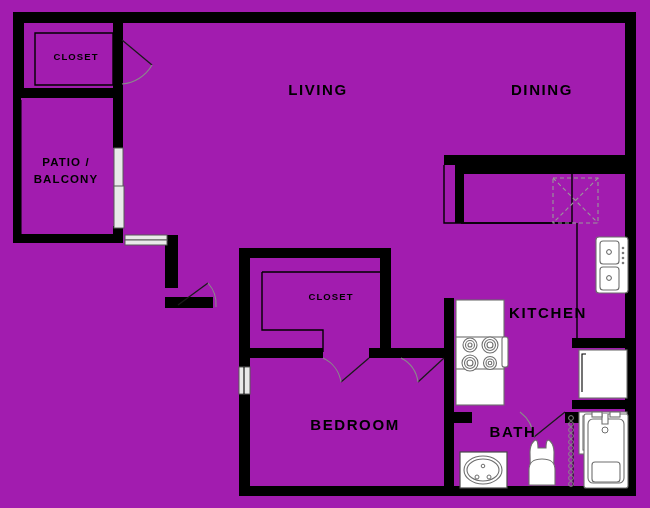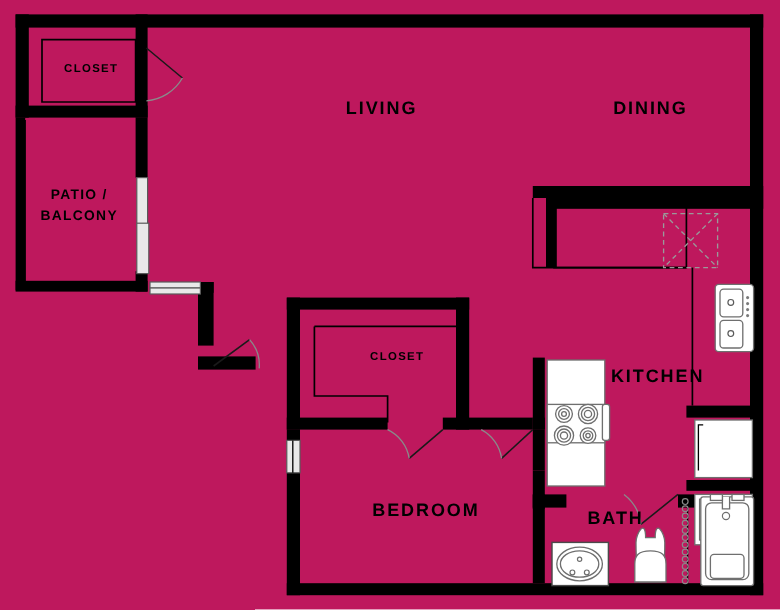--- a/index.html
+++ b/index.html
@@ -10,21 +10,21 @@
   body {
     width: 650px;
     height: 508px;
     font-family: "Liberation Sans", sans-serif;
     overflow: hidden;
   }
   #floorplan-root {
     position: relative;
     width: 650px;
     height: 508px;
-    background: #be185d;
+    background: #a21caf;
   }
   svg.plan {
     display: block;
     width: 650px;
     height: 508px;
   }
   .wall { fill: #000000; }
   .thin { fill: none; stroke: #000000; stroke-width: 1.4; }
   .thin2 { fill: none; stroke: #000000; stroke-width: 1.1; }
   .fixture { fill: #ffffff; stroke: #6f6f6f; stroke-width: 1.1; }

